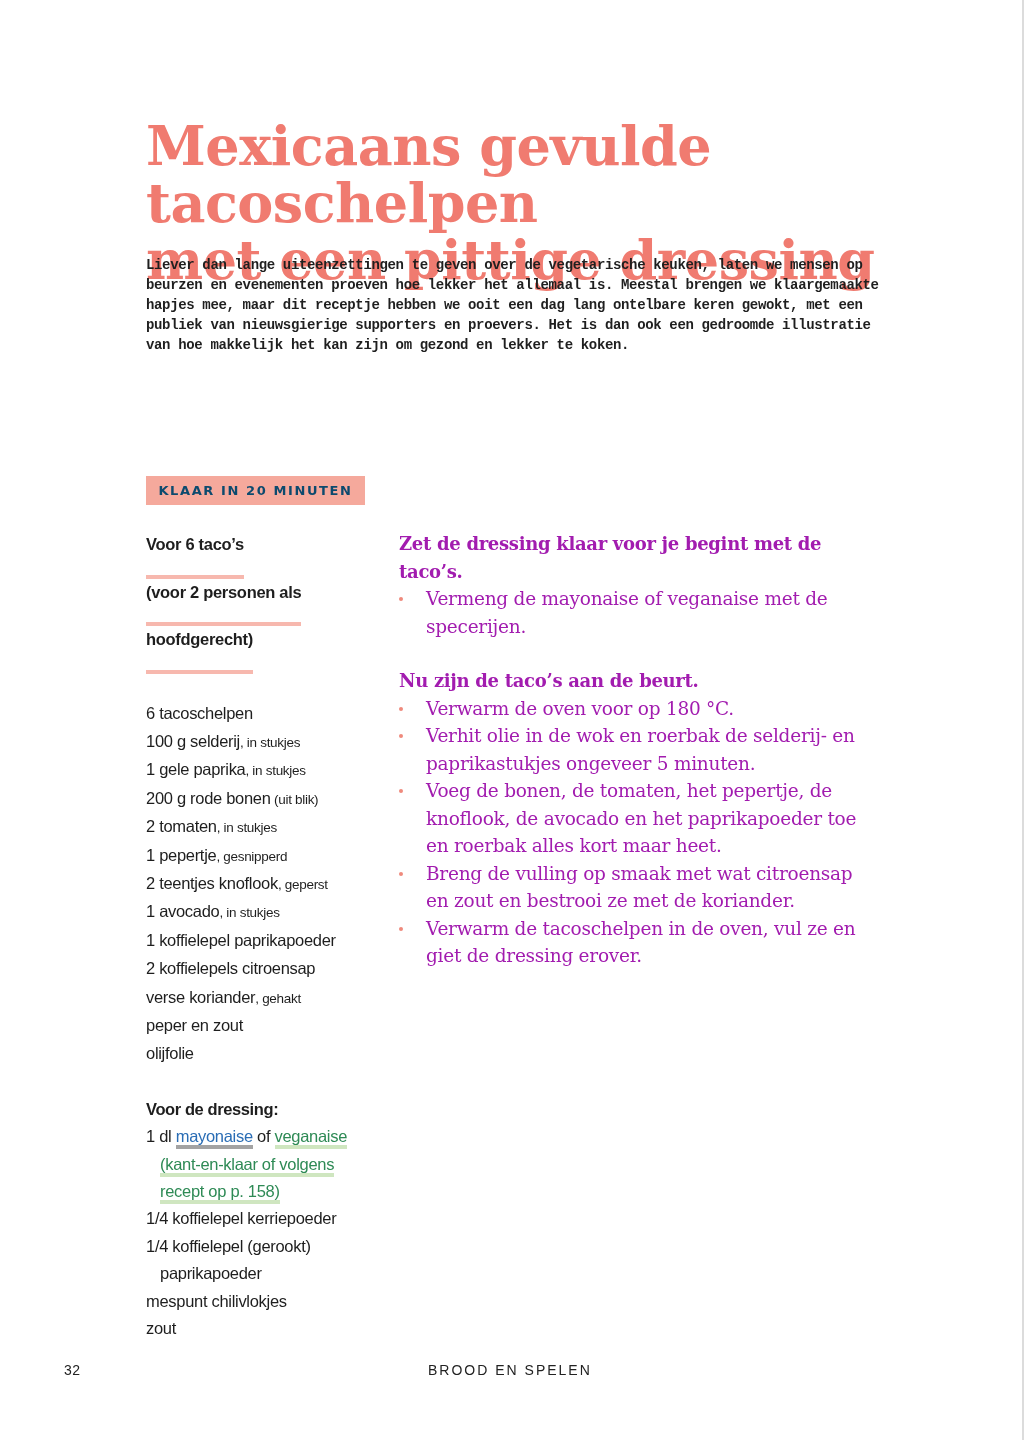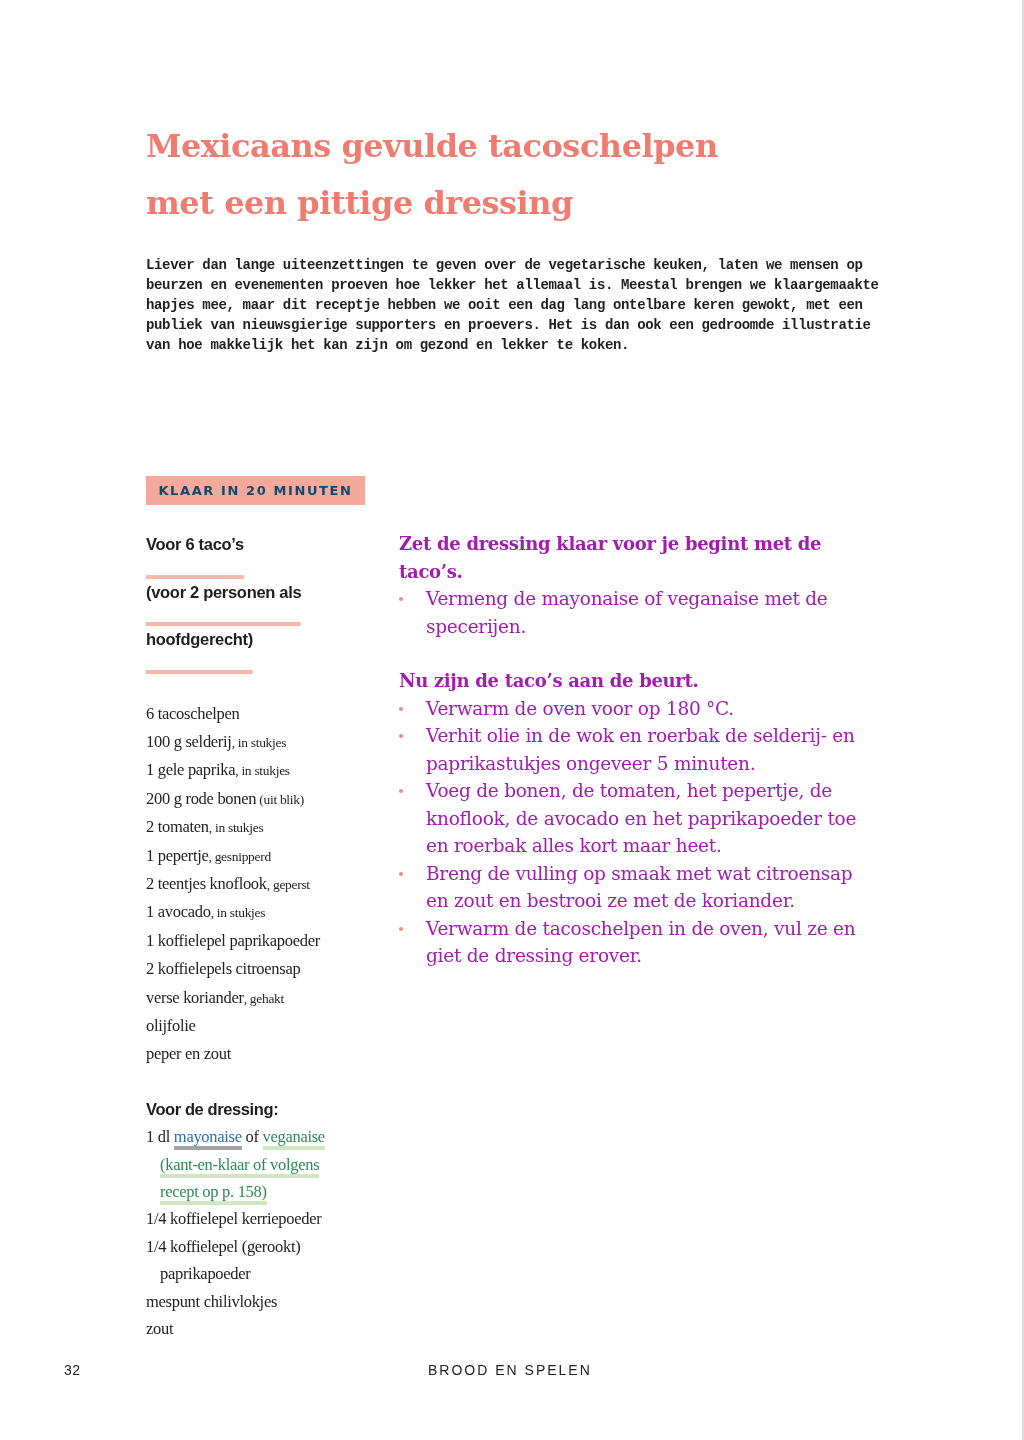--- a/index.html
+++ b/index.html
@@ -5,21 +5,21 @@
   html, body { margin: 0; padding: 0; background: #ffffff; }
   body { width: 1024px; height: 1440px; position: relative; overflow: hidden; }
   .page { position: absolute; left: 0; top: 0; width: 1024px; height: 1440px; background: #ffffff; }
   .page-edge { position: absolute; right: 0; top: 0; width: 2px; height: 1440px; background: #dcdcdc; }
 
   .title {
     position: absolute; left: 146px; top: 118px; width: 760px;
     margin: 0;
     font-family: "DejaVu Serif", serif;
     font-weight: bold;
-    font-size: 32px; line-height: 57px;
+    font-size: 54px; line-height: 57px;
     color: #f07b70;
     letter-spacing: -0.5px;
   }
   .intro {
     position: absolute; left: 146px; top: 255px; width: 740px;
     margin: 0;
     font-family: "Liberation Mono", monospace;
     font-size: 14px; line-height: 20px;
     color: #1f1f1f;
     font-weight: bold;
@@ -39,21 +39,21 @@
     font-family: "Liberation Sans", sans-serif;
     color: #1e1e1e;
     font-size: 16.5px;
   }
   .serving { margin: 0 0 26px 0; }
   .serving-line {
     display: inline-block; font-weight: bold; line-height: 27.5px;
     border-bottom: 4px solid #f7b8ae; padding-bottom: 16px; margin-bottom: 0px;
     letter-spacing: -0.3px;
   }
-  .ing-list { list-style: none; margin: 0; padding: 0; font-family: Liberation Serif, serif; }
+  .ing-list { list-style: none; margin: 0; padding: 0; }
   .ing-list li { line-height: 27.4px; letter-spacing: -0.3px; white-space: nowrap; }
   .ing-note { font-size: 13.5px; }
   .dressing-head { font-weight: bold; margin-top: 27px; line-height: 27.4px; letter-spacing: -0.4px; }
   .indent { padding-left: 14px; display: block; }
   .link-blue { color: #2a6db5; border-bottom: 4px solid #a3a3a3; }
   .link-green { color: #2e8a55; border-bottom: 4px solid #cfe6c0; }
 
   .right-col {
     position: absolute; left: 399px; top: 530px; width: 480px;
     font-family: "DejaVu Serif", serif;
@@ -109,22 +109,22 @@
       <li><span>100 g selderij</span><span class="ing-note">, in stukjes</span></li>
       <li><span>1 gele paprika</span><span class="ing-note">, in stukjes</span></li>
       <li><span>200 g rode bonen</span><span class="ing-note"> (uit blik)</span></li>
       <li><span>2 tomaten</span><span class="ing-note">, in stukjes</span></li>
       <li><span>1 pepertje</span><span class="ing-note">, gesnipperd</span></li>
       <li><span>2 teentjes knoflook</span><span class="ing-note">, geperst</span></li>
       <li><span>1 avocado</span><span class="ing-note">, in stukjes</span></li>
       <li><span>1 koffielepel paprikapoeder</span><span class="ing-note"></span></li>
       <li><span>2 koffielepels citroensap</span><span class="ing-note"></span></li>
       <li><span>verse koriander</span><span class="ing-note">, gehakt</span></li>
+      <li><span>peper en zout</span><span class="ing-note"></span></li>
       <li><span>olijfolie</span><span class="ing-note"></span></li>
-      <li><span>peper en zout</span><span class="ing-note"></span></li>
     </ul>
 
     <div class="dressing-head">Voor de dressing:</div>
     <ul class="ing-list">
       <li>
         <span>1 dl </span><span class="link-blue">mayonaise</span><span> of </span><span class="link-green">veganaise</span>
       </li>
       <li>
           <span class="indent"><span class="link-green">(kant-en-klaar of volgens</span></span>
         </li>

